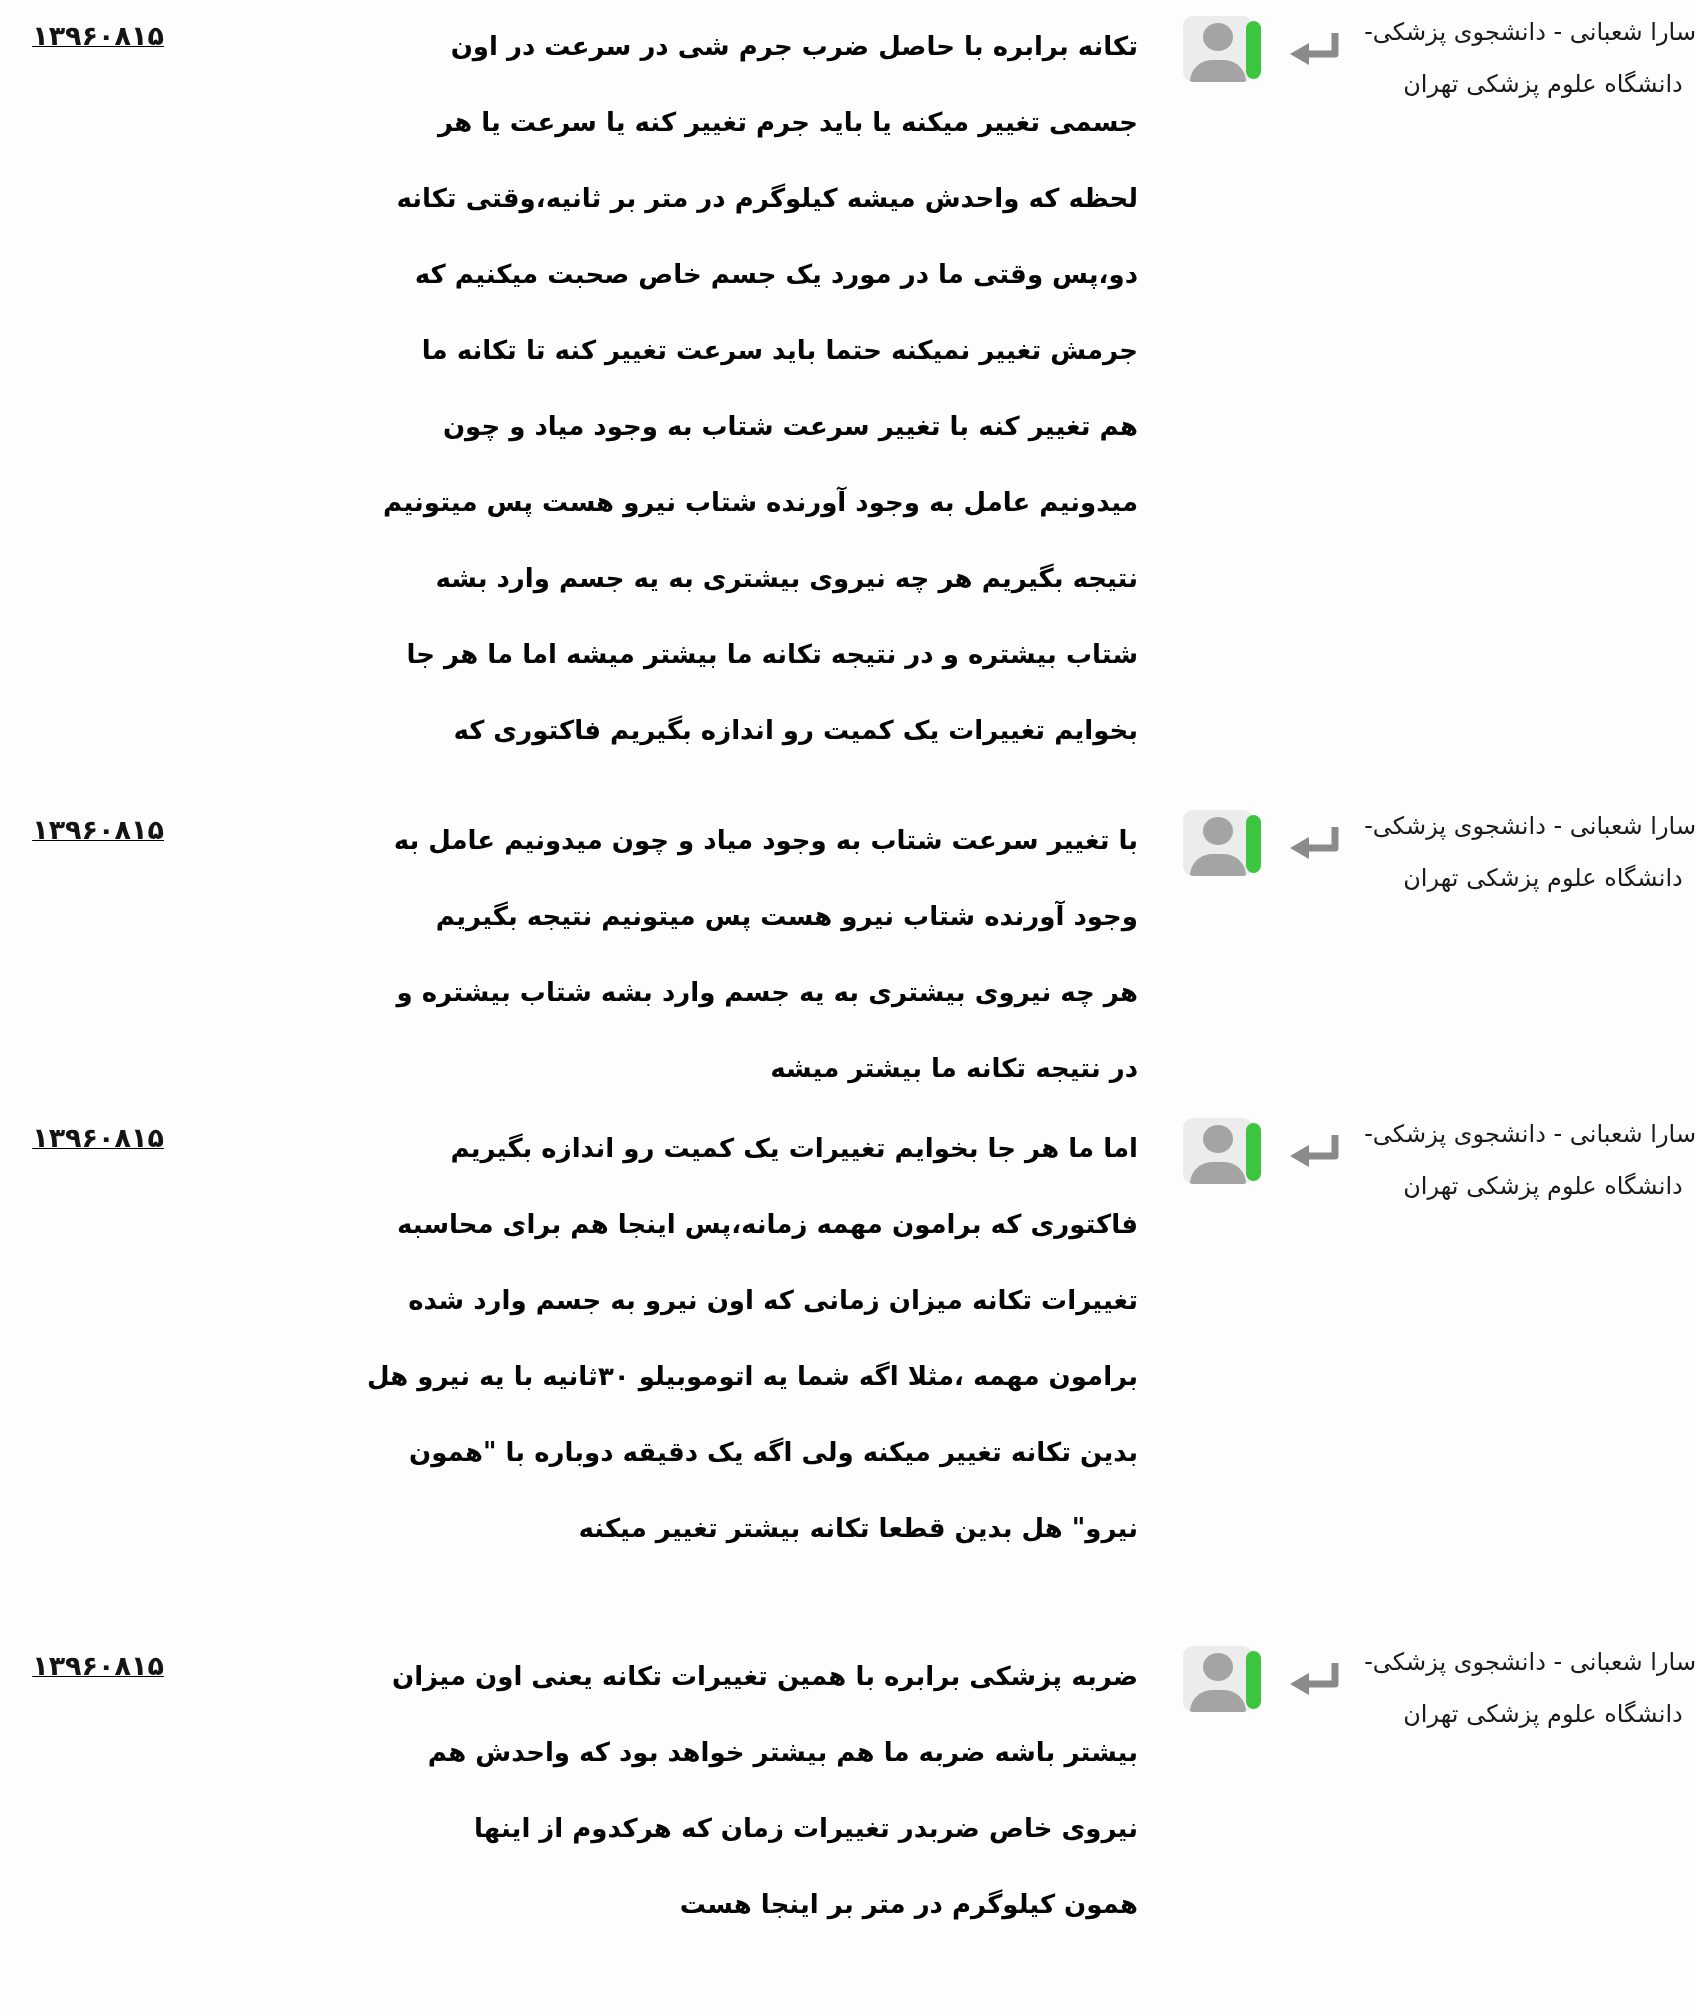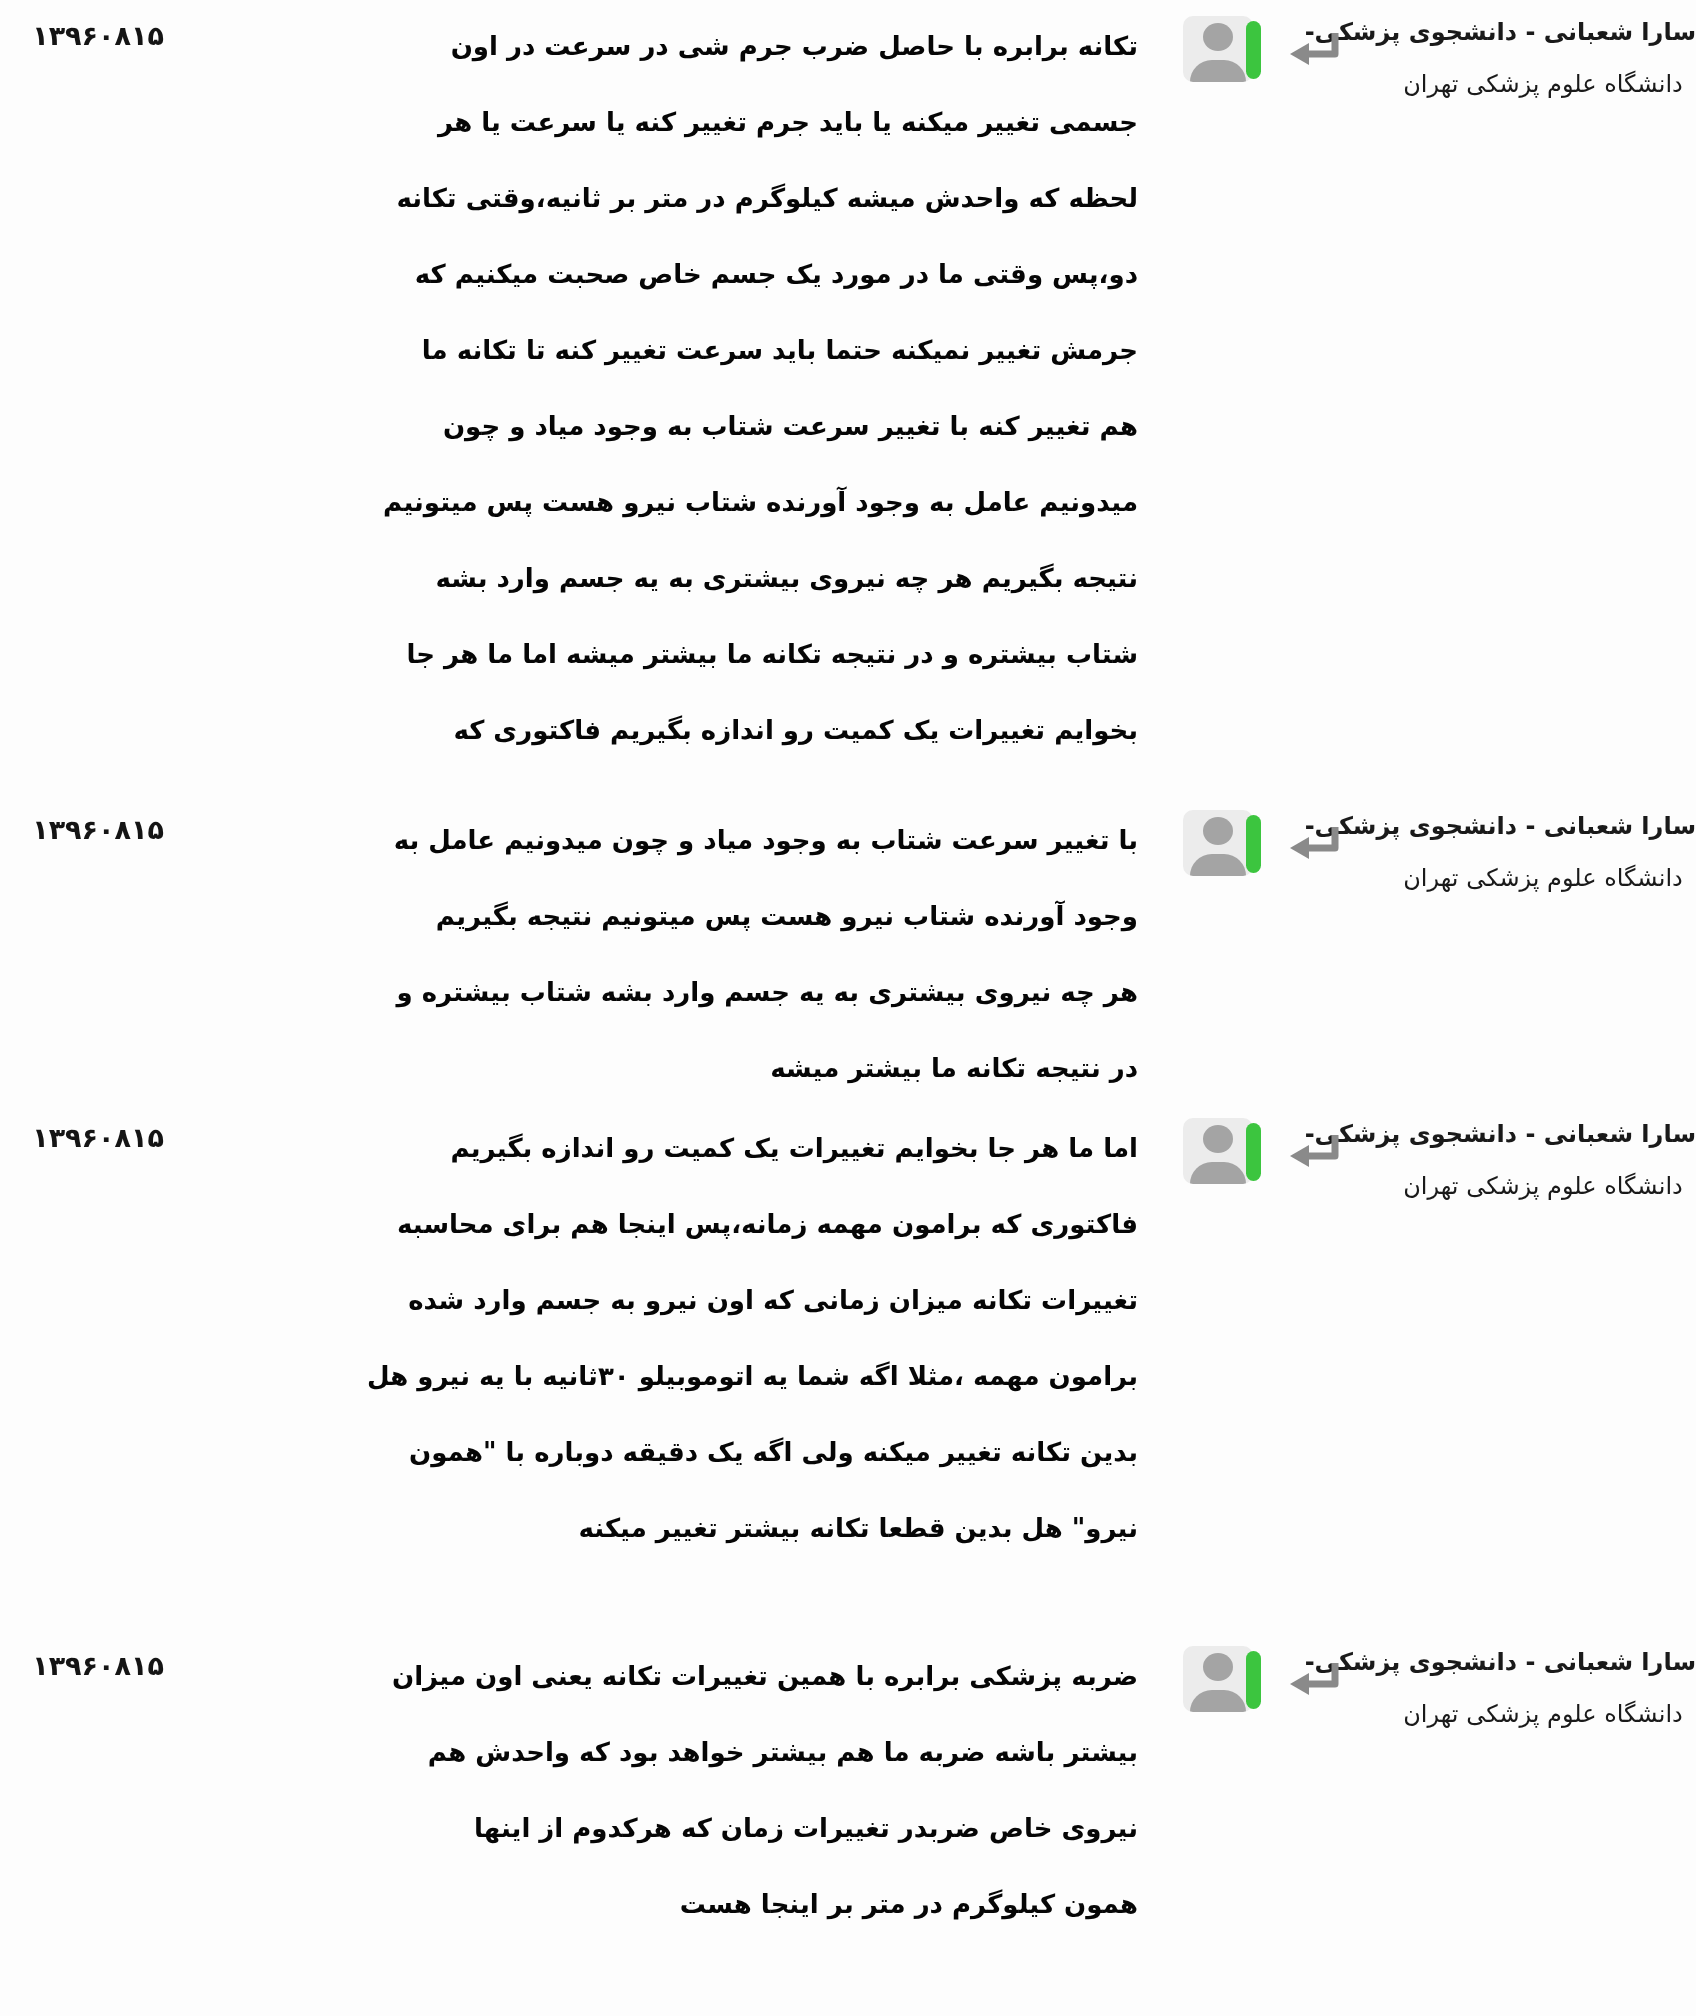--- a/index.html
+++ b/index.html
@@ -12,21 +12,21 @@
     overflow:hidden;
   }
   .post { display:flex; align-items:flex-start; }
   .post.p1 { margin-top:8px; }
   .post.p2 { margin-top:34px; }
   .post.p3 { margin-top:4px; }
   .post.p4 { margin-top:72px; }
 
   .author-col { width:306px; padding-top:2px; box-sizing:border-box; }
   .author-line1 {
-    font-size:24px; font-weight:bold; color:#1a1a1a;
+    font-size:24px; font-weight:normal; color:#1a1a1a;
     line-height:44px; text-align:right; white-space:nowrap;
   }
   .author-line2 {
     font-size:24px; font-weight:normal; color:#1a1a1a;
     line-height:40px; text-align:center; padding-top:10px; white-space:nowrap;
   }
 
   .icons-col {
     width:252px; display:flex; align-items:center; justify-content:center;
     gap:24px; padding-top:8px; box-sizing:border-box; flex-shrink:0;
@@ -53,21 +53,21 @@
   }
 
   .text-col { flex:1; min-width:0; }
   .tline {
     font-size:26px; font-weight:bold; color:#060606;
     line-height:76px; text-align:right; white-space:nowrap;
   }
 
   .date-col {
     width:178px; flex-shrink:0; padding-top:12px; padding-right:14px;
-    box-sizing:border-box; direction:ltr; text-align:right;
+    box-sizing:border-box; direction:ltr; text-align:right;text-decoration:underline;
   }
   .date { font-size:27px; font-weight:bold; color:#141414; letter-spacing:1px; white-space:nowrap; }
 </style>
 </head>
 <body>
 
 <div class="page">
 
   <section class="post p1">
     <div class="author-col">

